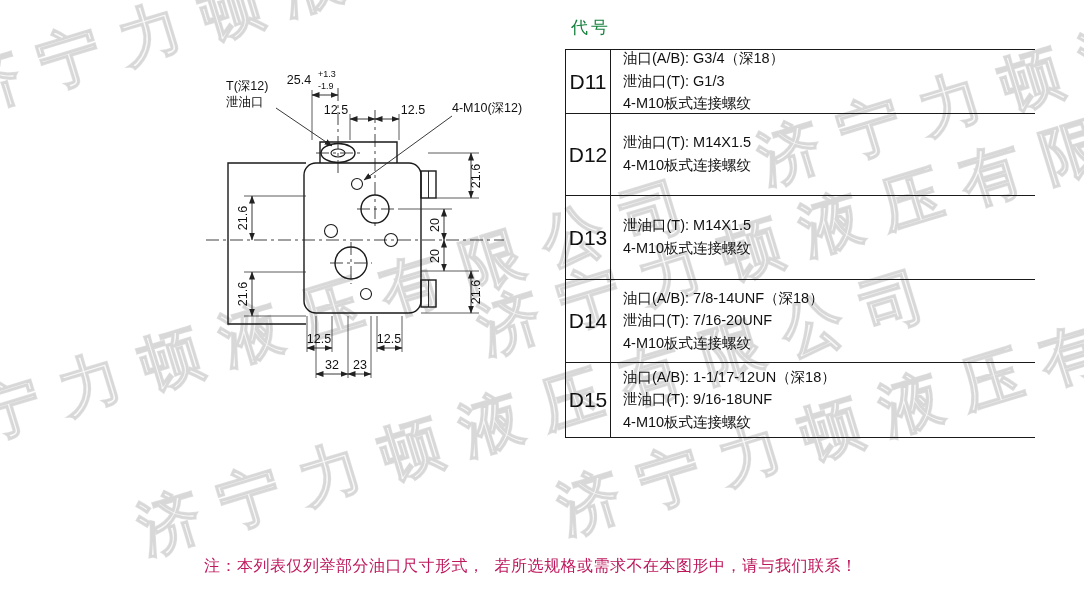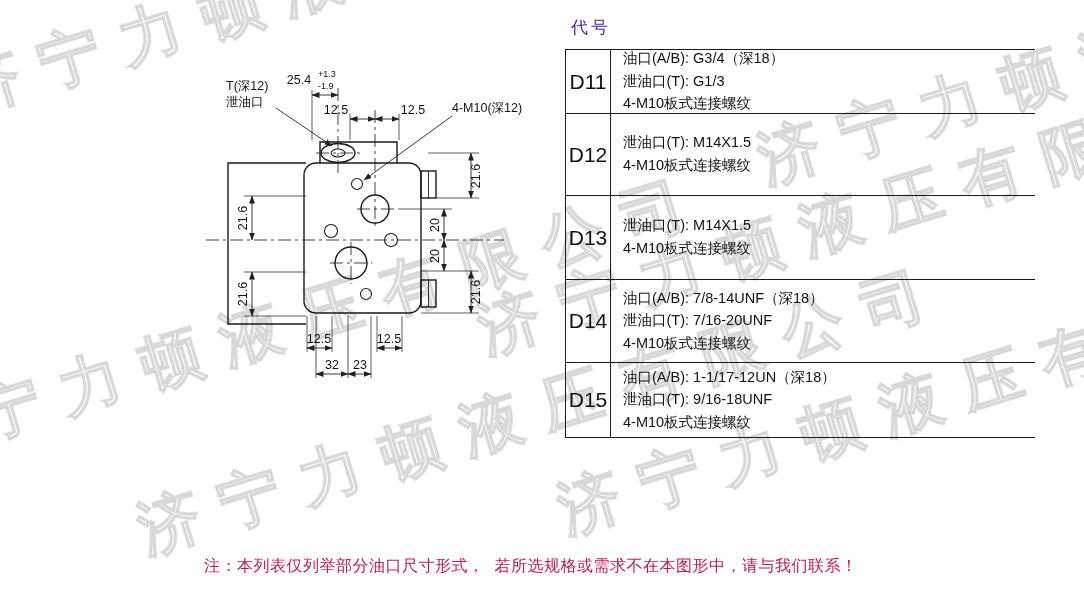--- a/index.html
+++ b/index.html
@@ -25,21 +25,21 @@
   .wm4 { left:480px;  top:290px; }
   .wm5 { left:140px;  top:490px; }
   .wm6 { left:760px;  top:120px; }
 
   
   .drawing { position:absolute; left:190px; top:50px; width:360px; height:350px; z-index:2; }
   .drawing text { font-family:"Liberation Sans","DejaVu Sans",sans-serif; fill:#111; }
 
   
   .spec-table { position:absolute; left:565px; top:14px; width:470px; z-index:2; }
-  .spec-header { font-size:17px; letter-spacing:3px; padding:2px 0 10px 6px; color:#4c1d95; }
+  .spec-header { font-size:17px; letter-spacing:3px; padding:2px 0 10px 6px; color:#15803d; }
   .spec-rows { border-left:1px solid #1a1a1a; }
   .spec-row { display:flex; border-top:1px solid #1a1a1a; }
   .spec-row.last { border-bottom:1px solid #1a1a1a; }
   .h64{height:64px} .h82{height:82px} .h84{height:84px} .h83{height:83px} .h76{height:76px}
   .code-cell {
     width:45px; border-right:1px solid #1a1a1a; flex:0 0 45px;
     display:flex; align-items:center; justify-content:center; font-size:21px;
   }
   .lines-cell {
     flex:1; padding:5px 4px 5px 12px;

